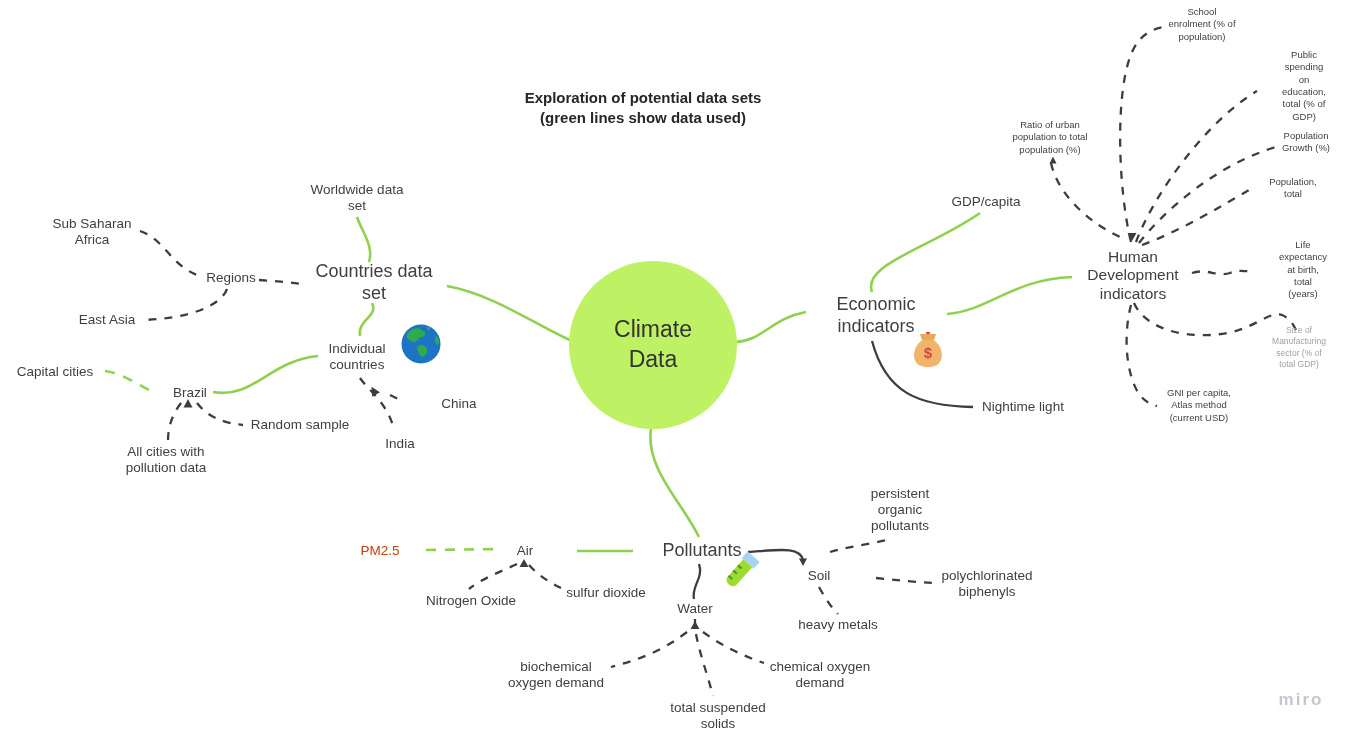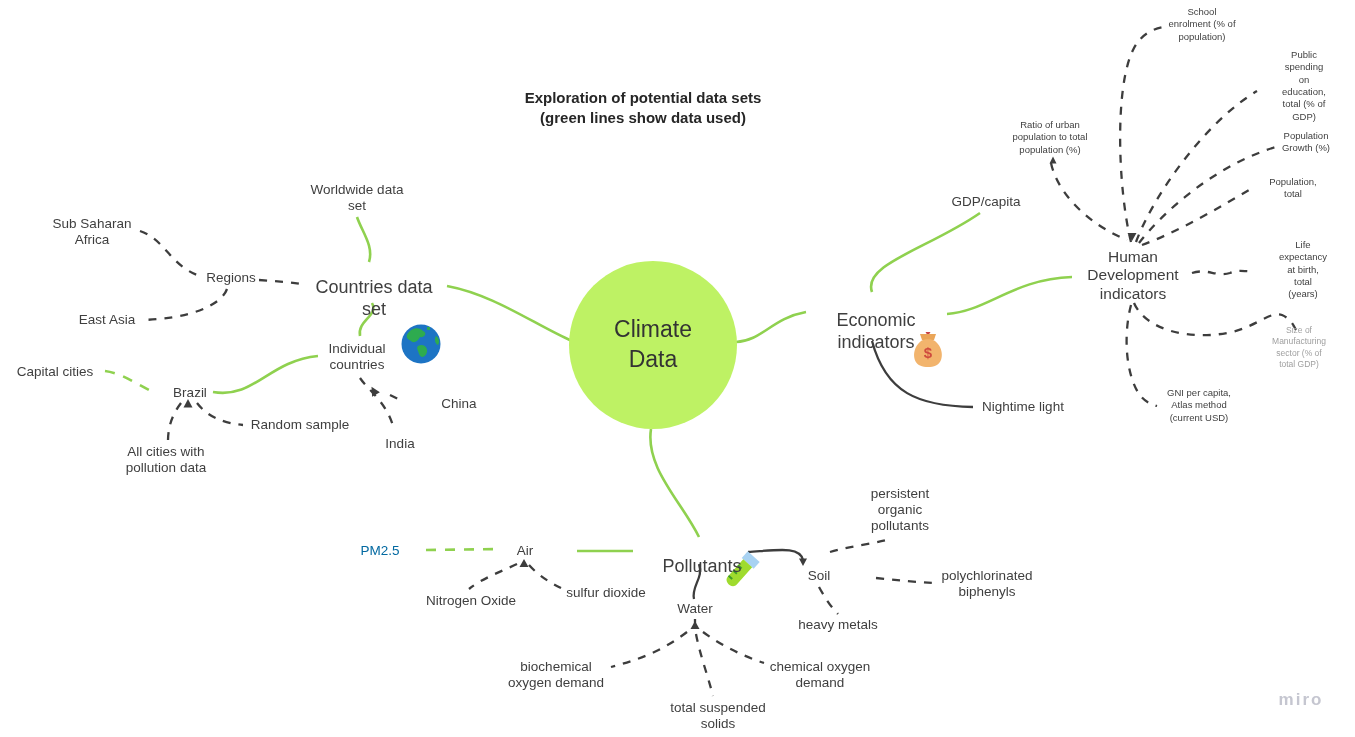--- a/index.html
+++ b/index.html
@@ -11,25 +11,25 @@
   .gs{fill:none;stroke:#8fd14f;stroke-width:2.6;}
   .gd{fill:none;stroke:#8fd14f;stroke-width:2.6;stroke-dasharray:10 9;}
   .ks{fill:none;stroke:#3d3d3d;stroke-width:2.3;}
   .kd{fill:none;stroke:#3d3d3d;stroke-width:2.3;stroke-dasharray:8 8;}
   .arrow{fill:#3d3d3d;stroke:none;}
   .node{
     position:absolute;transform:translate(-50%,-50%);
     white-space:pre-line;text-align:center;color:#3f3f3f;
     font-size:13.5px;line-height:1.18;
   }
-  .lg{font-size:18px;line-height:1.22;margin-top:16px;}
+  .lg{font-size:18px;line-height:1.22;}
   .hdi{font-size:15.5px;line-height:1.18;}
   .sm{font-size:9.5px;line-height:1.3;}
   .xs{font-size:8.5px;line-height:1.35;color:#9f9f9f;}
-  .muted{color:#0369a1;text-align:center;}
+  .muted{color:#c2410c;text-align:center;}
   .center-node{
     position:absolute;left:569px;top:261px;width:168px;height:168px;border-radius:50%;
     background:#bef264;display:flex;align-items:center;justify-content:center;
     font-size:23px;color:#333333;text-align:center;white-space:pre-line;line-height:1.3;
   }
   .board-title{
     position:absolute;left:643px;top:108px;transform:translate(-50%,-50%);
     font-size:15px;font-weight:bold;color:#262626;text-align:center;
     white-space:pre-line;line-height:1.35;
   }

